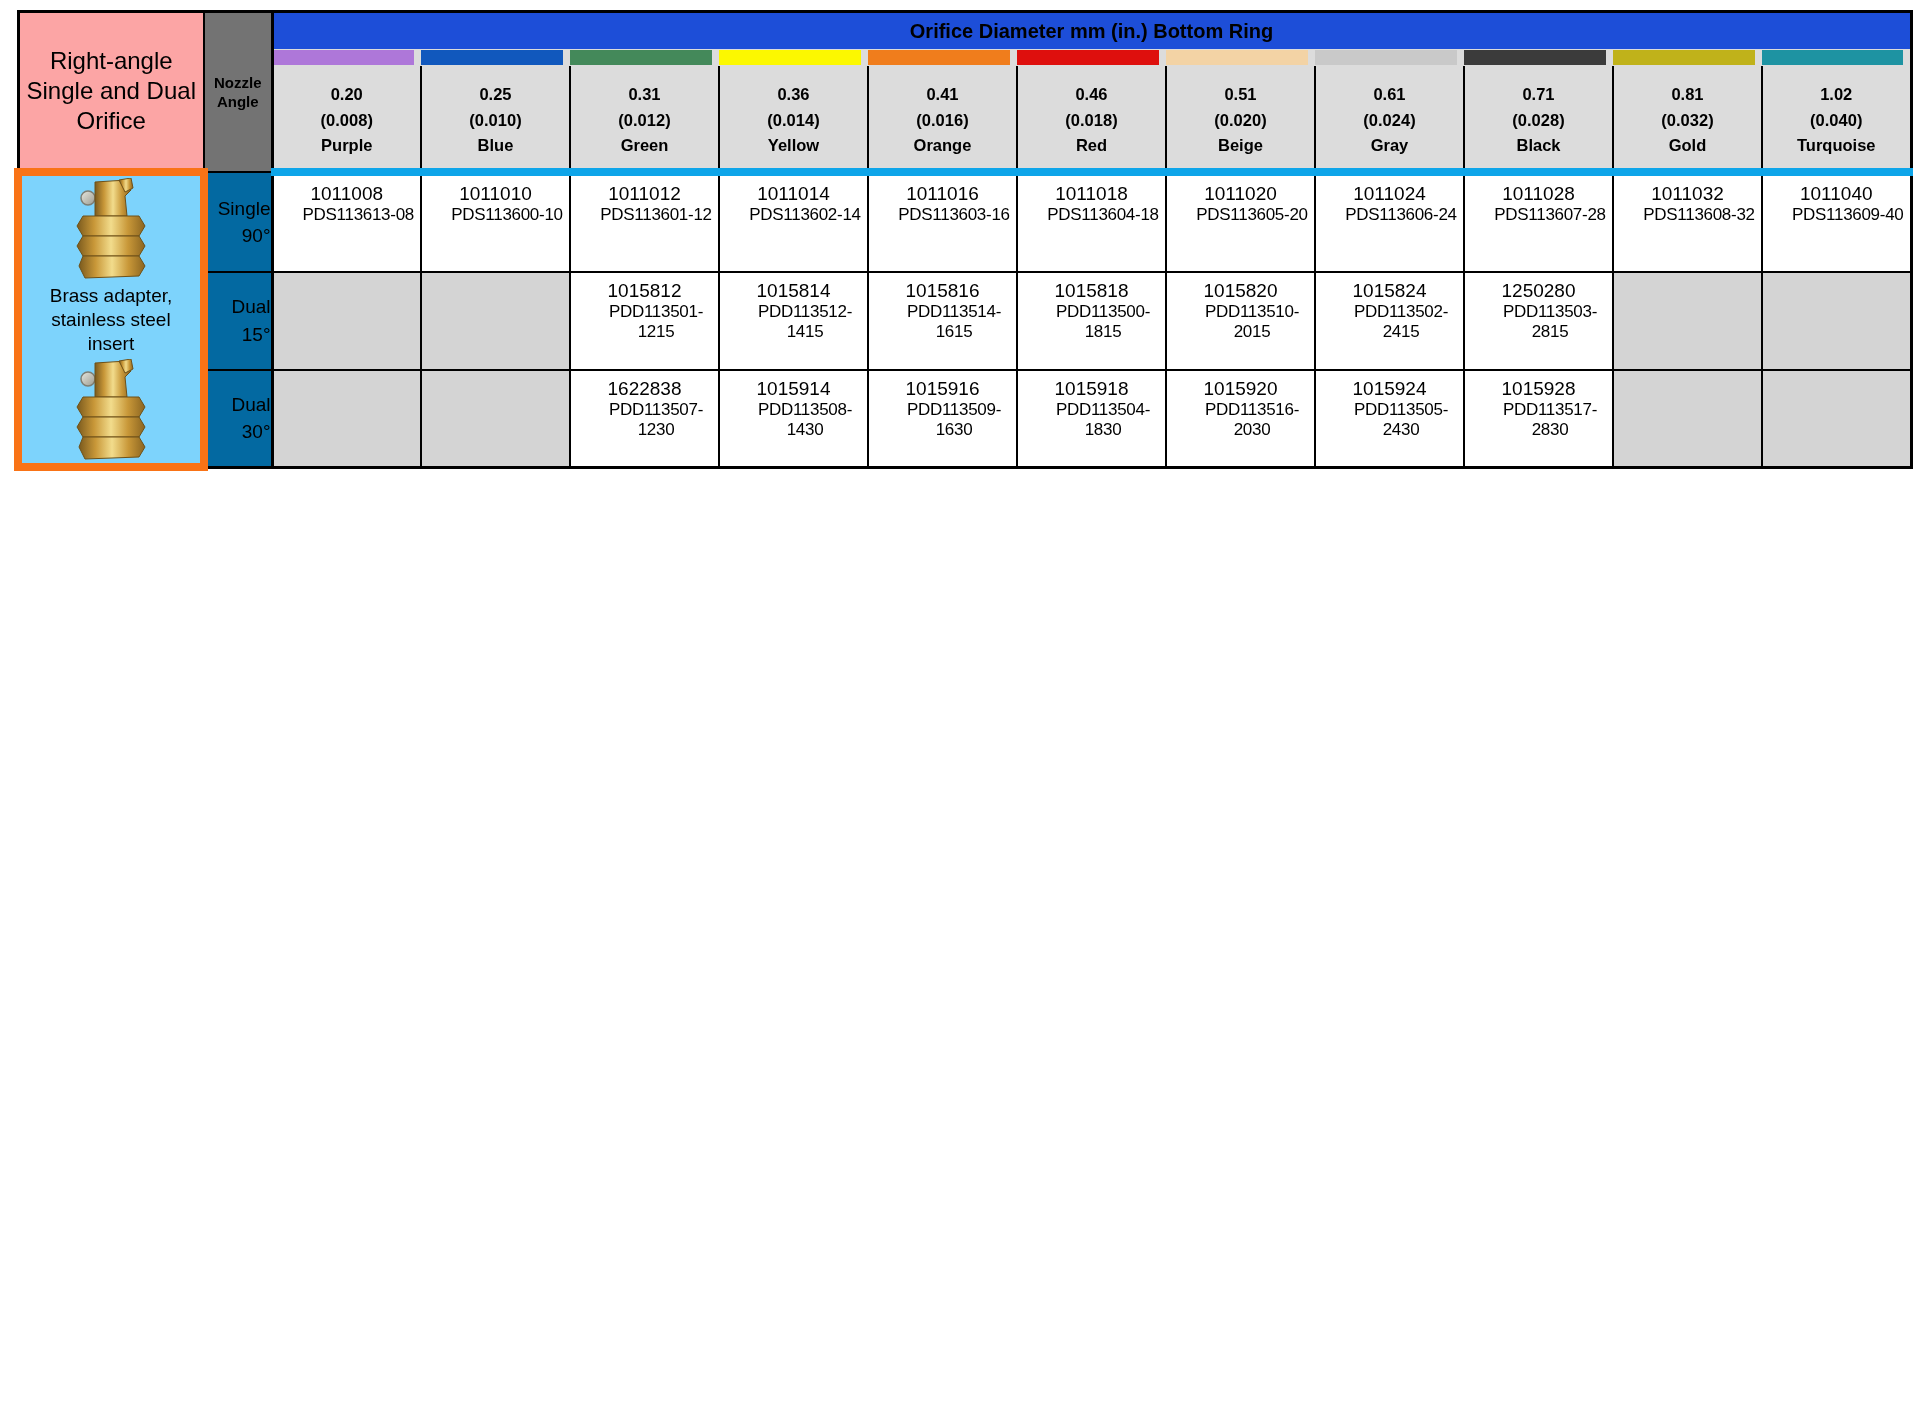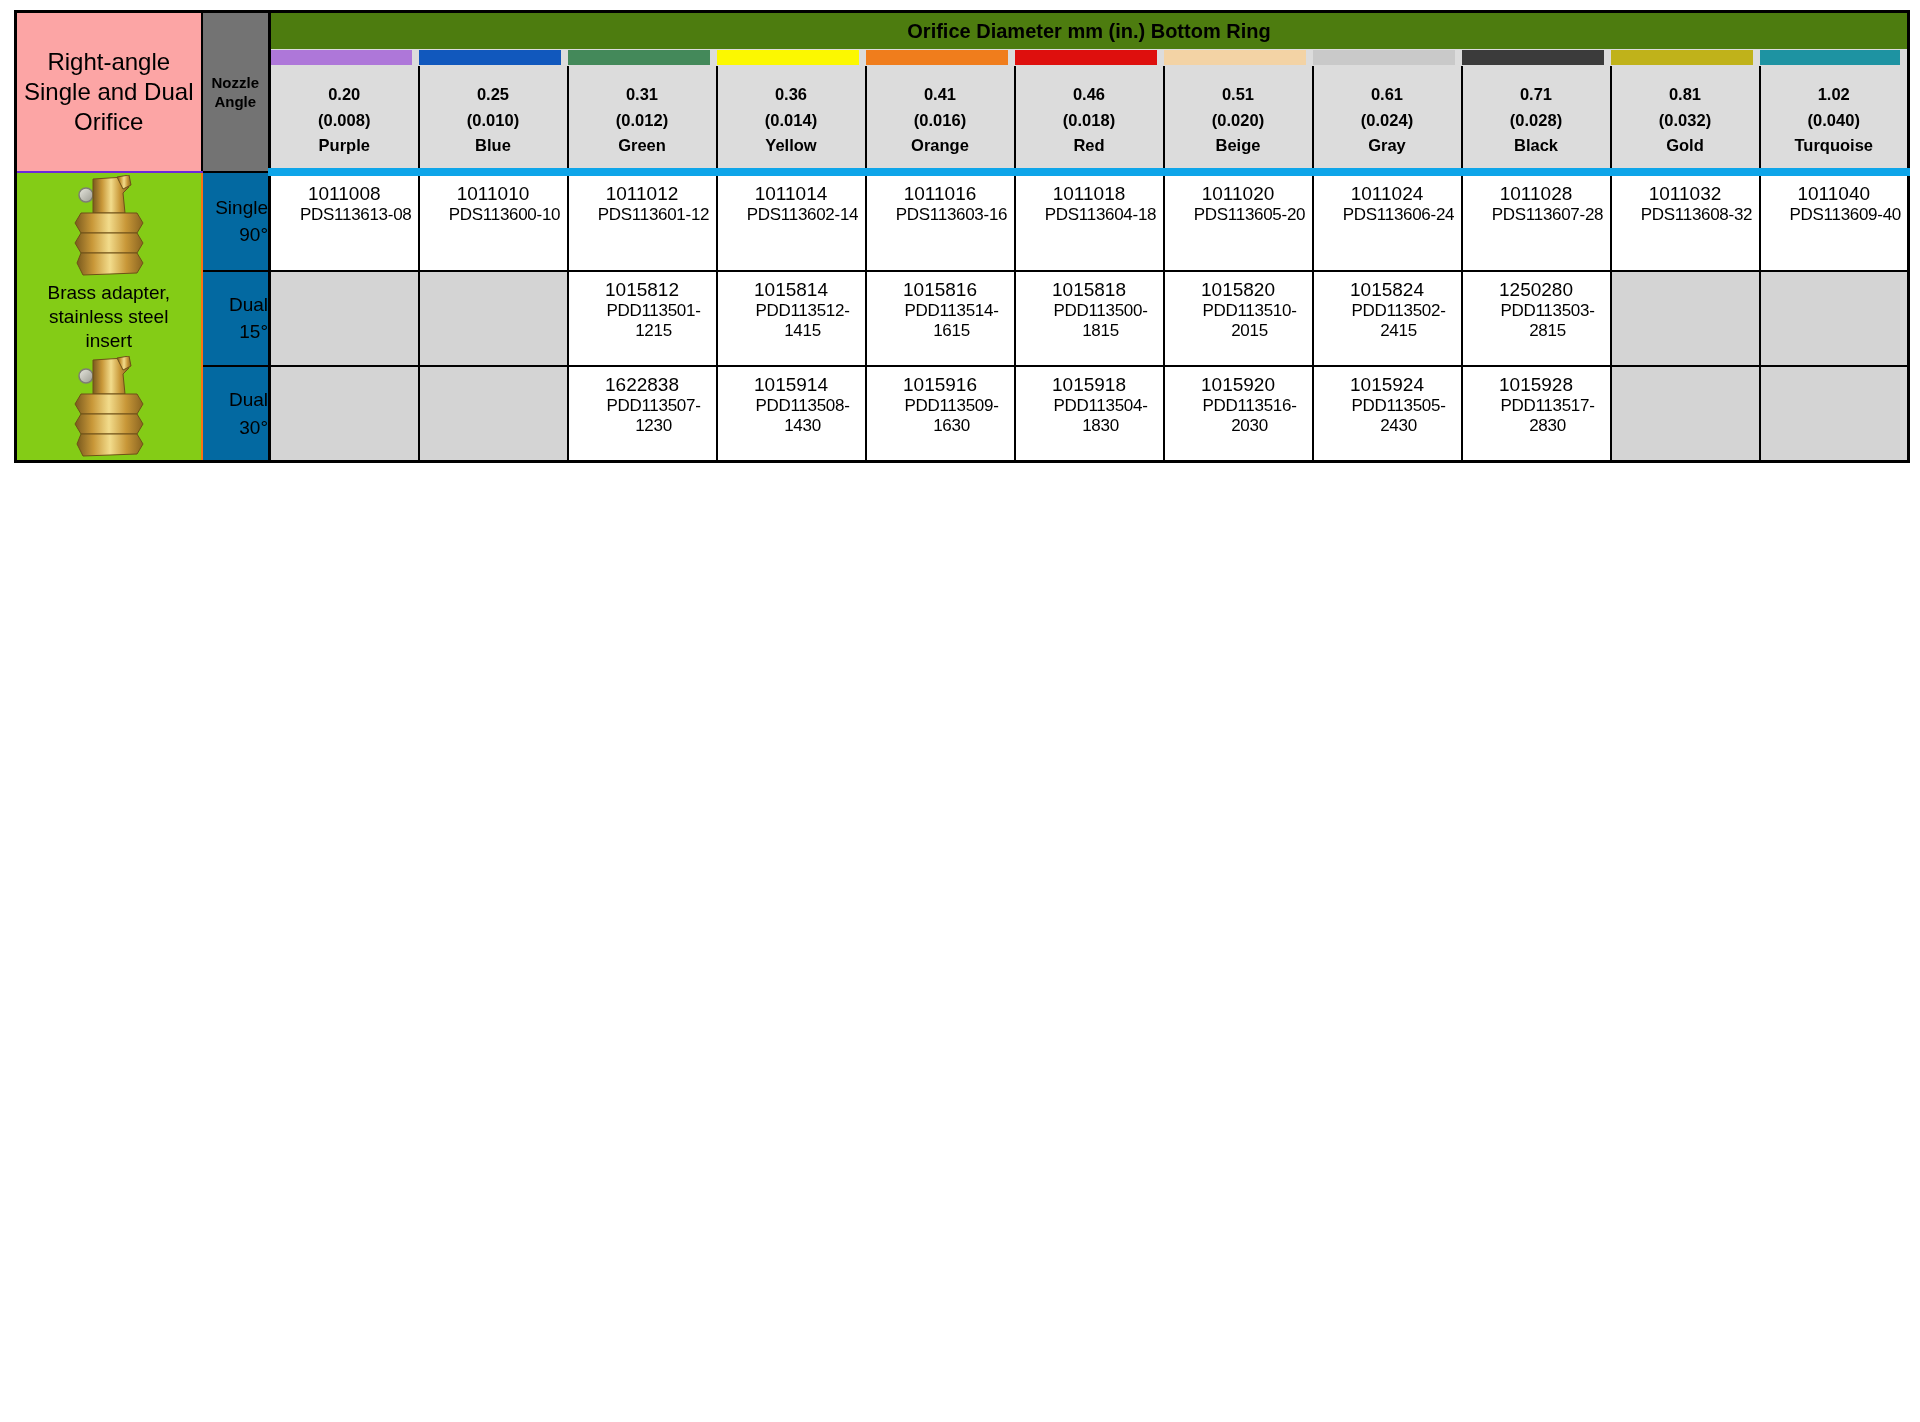--- a/index.html
+++ b/index.html
@@ -30,21 +30,21 @@
     border-right:2px solid #000;
     font-size:24px; line-height:1.25;
   }
   .angle-header-cell{
     background:#737373;
     border:2px solid #000;
     border-right:3px solid #000;
     font-weight:bold; font-size:15px; line-height:1.3;
   }
   .title-cell{
-    background:#4d7c0f;
+    background:#1d4ed8;
     border:none;
     height:36px;
     font-weight:bold; font-size:20px;
   }
   tr.bar-row td{
     background:#DCDCDC;
     border:none;
     height:17px;
   }
   .color-bar{
@@ -58,22 +58,22 @@
     border-right:2px solid #000;
     border-bottom:8px solid #0ea5e9;
     height:86px;
     font-weight:bold; font-size:16.5px; line-height:1.55;
     vertical-align:top;
     padding-top:16px;
   }
 
   
   .image-cell{
-    background:#84cc16;
-    border:2px solid #f97316;
+    background:#7dd3fc;
+    border:8px solid #f97316;
     vertical-align:middle;
   }
   .image-cell .caption{
     width:156px; margin:4px auto;
     font-size:19px; line-height:1.25;
   }
   .row-label-cell{
     background:#0369a1;
     border:2px solid #000;
     border-right:3px solid #000;

